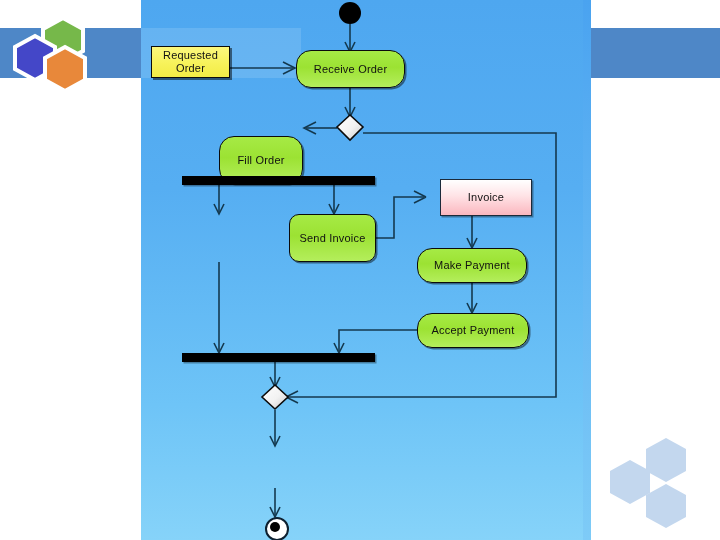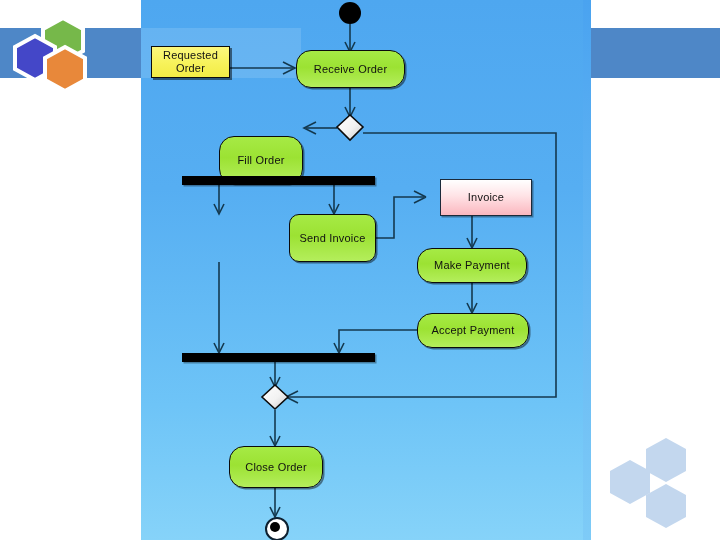--- a/index.html
+++ b/index.html
@@ -156,23 +156,20 @@
     <div class="node action" style="left:276px;top:313px;width:112px;height:35px;">
       <span>Accept Payment</span>
     </div>
 
     <div class="node action" style="left:276px;top:248px;width:110px;height:35px;">
       <span>Make Payment</span>
     </div>
 
     <div class="bar" style="left:41px;top:353px;width:193px;height:9px;"></div>
 
-    <div class="node action" style="left:88px;top:446px;width:94px;height:42px;">
-      <span>Close Order</span>
-    </div>
 
     <div class="endouter" style="left:124px;top:517px;width:20px;height:20px;"></div>
     <div class="endinner" style="left:129px;top:522px;width:10px;height:10px;"></div>
   </div>
 
   <div class="rightstrip"></div>
 
   <div class="hexwrap" style="left:8px;top:14px;width:110px;height:80px;">
     <svg width="110" height="80" viewBox="0 0 110 80" xmlns="http://www.w3.org/2000/svg">
       <g stroke="#ffffff" stroke-width="4">

